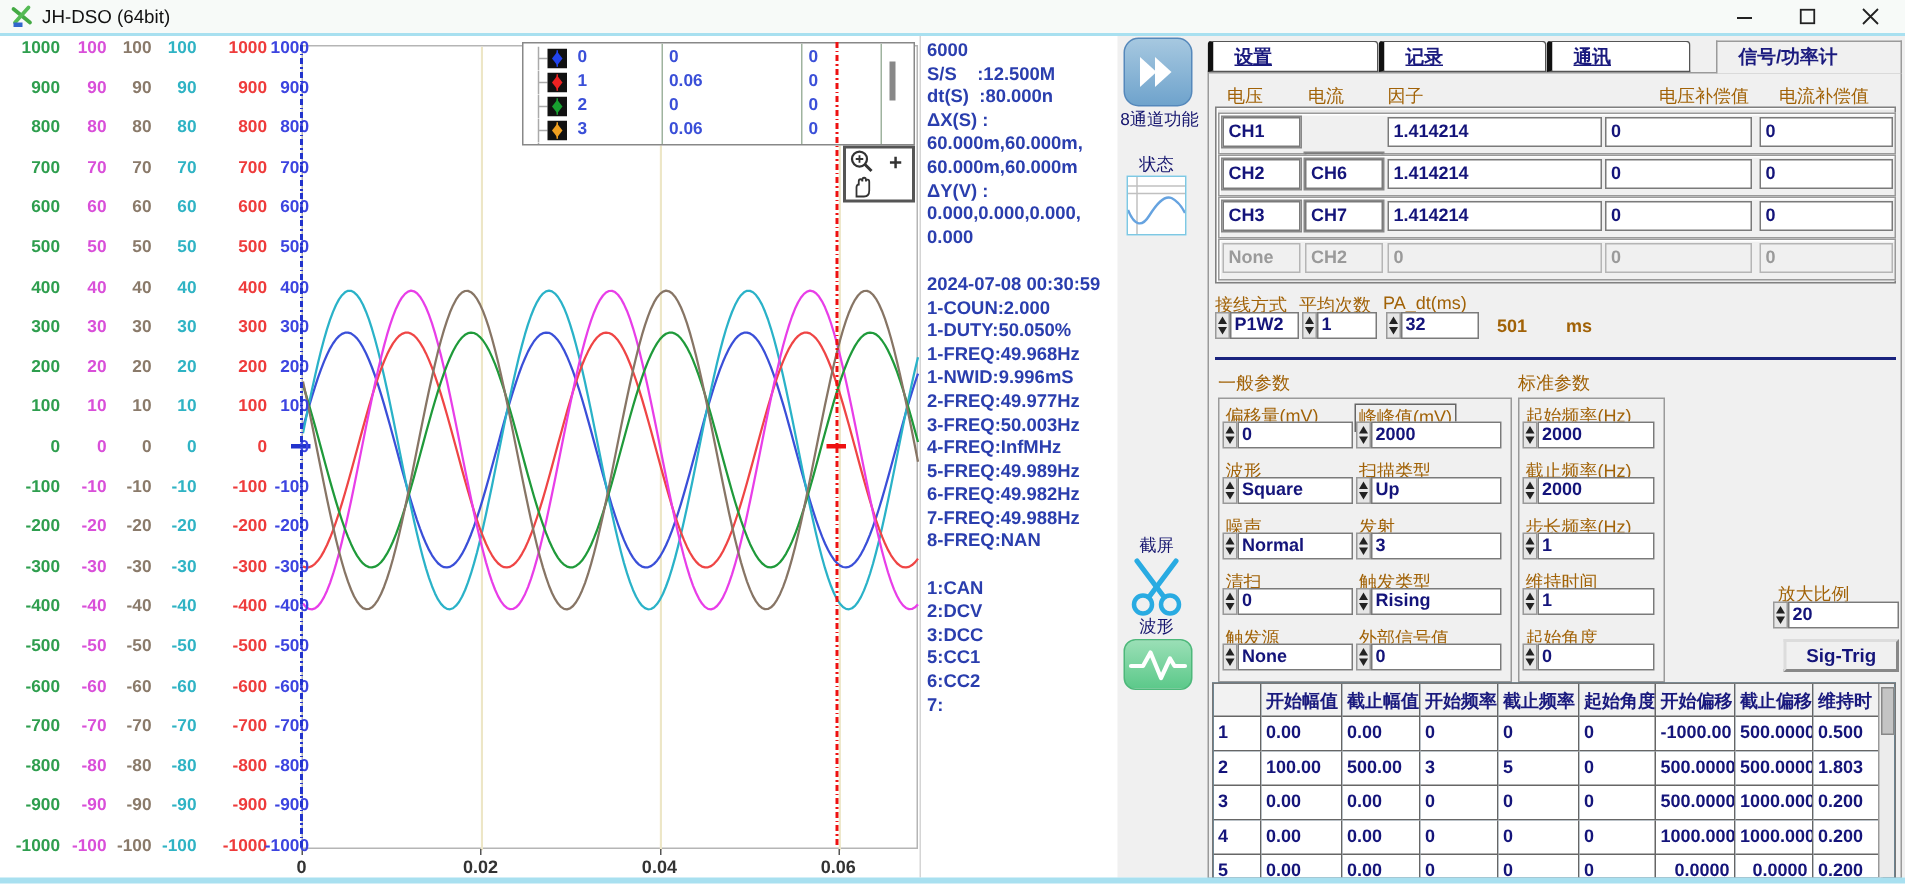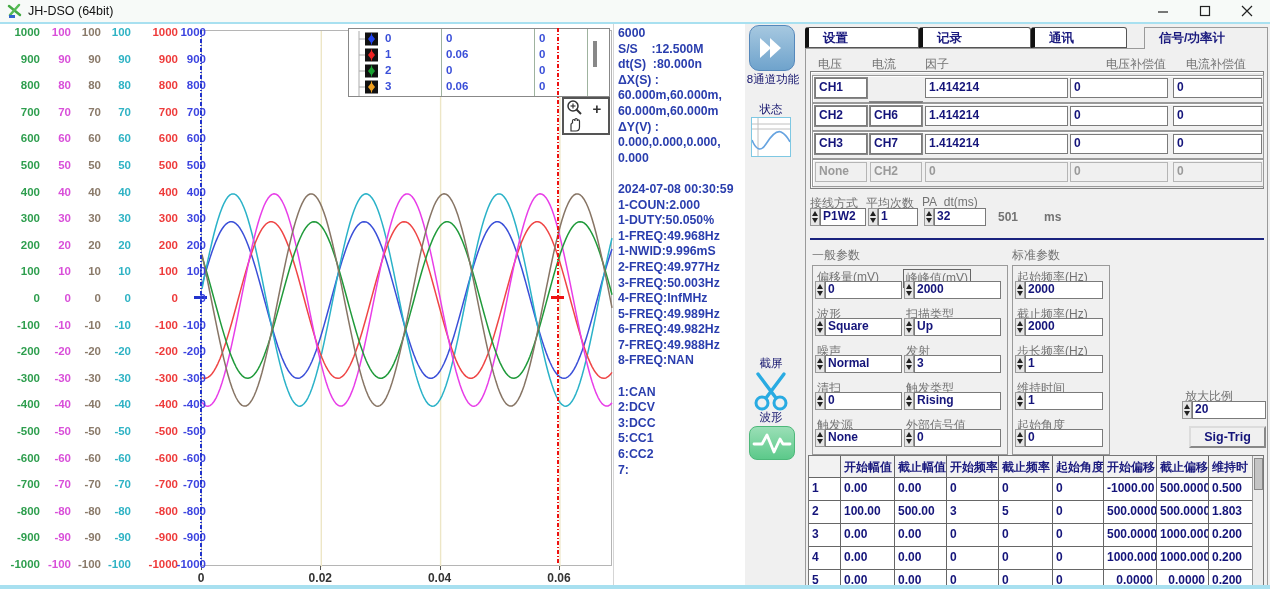--- a/index.html
+++ b/index.html
@@ -36,24 +36,24 @@
   
   #right-panel{left:745px;top:24px;width:525px;height:561px;background:#f0f0f0;}
   .sidelabel{font-size:11.5px;color:#15156e;text-align:center;}
   #ff-btn{left:749px;top:25px;width:46px;height:46px;border-radius:10px;border:1px solid #5588bb;
       background:linear-gradient(#a6c8e0,#6fa3cc);display:flex;align-items:center;justify-content:center;}
   #status-thumb{left:751px;top:117px;width:40px;height:40px;border:1px solid #7ec8e3;background:#fff;}
   #wave-btn{left:749px;top:426px;width:46px;height:34px;border-radius:8px;border:1px solid #4db87a;
       background:linear-gradient(#9adfb6,#5cc98a);display:flex;align-items:center;justify-content:center;}
   
   .tab{position:absolute;top:27px;height:21px;font-size:12.5px;font-weight:600;color:#1a1a7e;line-height:20px;padding-left:14px;box-sizing:border-box;}
-  .tab-inactive{background:#fff;border:1px solid #555;border-left:4px solid #111;border-radius:3px 3px 0 0;}
+  .tab-inactive{background:#fff;border:1px solid #555;border-left:4px solid #111;border-radius:3px 3px 0 0;text-decoration:underline;}
   .tab-active{background:#f0f0f0;border:1px solid #9a9a9a;border-bottom:none;height:22px;z-index:2;}
   #tabpage{left:805px;top:48px;width:463px;height:538px;border:1px solid #9a9a9a;background:#f0f0f0;}
-  .rlabel{position:absolute;font-size:12px;color:#737373;white-space:nowrap;}
+  .rlabel{position:absolute;font-size:12px;color:#a16207;white-space:nowrap;}
   .field{position:absolute;background:#fff;border:1px solid #7a7a7a;font-size:12px;font-weight:600;color:#14147a;
          padding:1px 3px;overflow:hidden;white-space:nowrap;box-sizing:border-box;}
   .field.combo{box-shadow:0 0 0 1px #888;}
   .field.dis{background:#f0f0f0;color:#9a9a9a;border-color:#b5b5b5;box-shadow:none;}
   .chrow{position:absolute;left:812px;width:450px;height:26px;border:1px solid #9a9a9a;background:#f0f0f0;box-shadow:inset 1px 1px 0 #fff;}
   #chpanel{left:810px;top:71px;width:454px;height:118px;border:1px solid #808080;box-shadow:inset 1px 1px 0 #fff;background:#e9e9e9;}
   .spin{position:absolute;display:flex;box-sizing:border-box;}
   .arrs{width:10px;background:#e6e6e6;border:1px solid #999;display:flex;flex-direction:column;justify-content:space-between;align-items:center;padding:2px 0;box-sizing:border-box;}
   .arr-up{width:0;height:0;border-left:3px solid transparent;border-right:3px solid transparent;border-bottom:5px solid #222;}
   .arr-dn{width:0;height:0;border-left:3px solid transparent;border-right:3px solid transparent;border-top:5px solid #222;}

